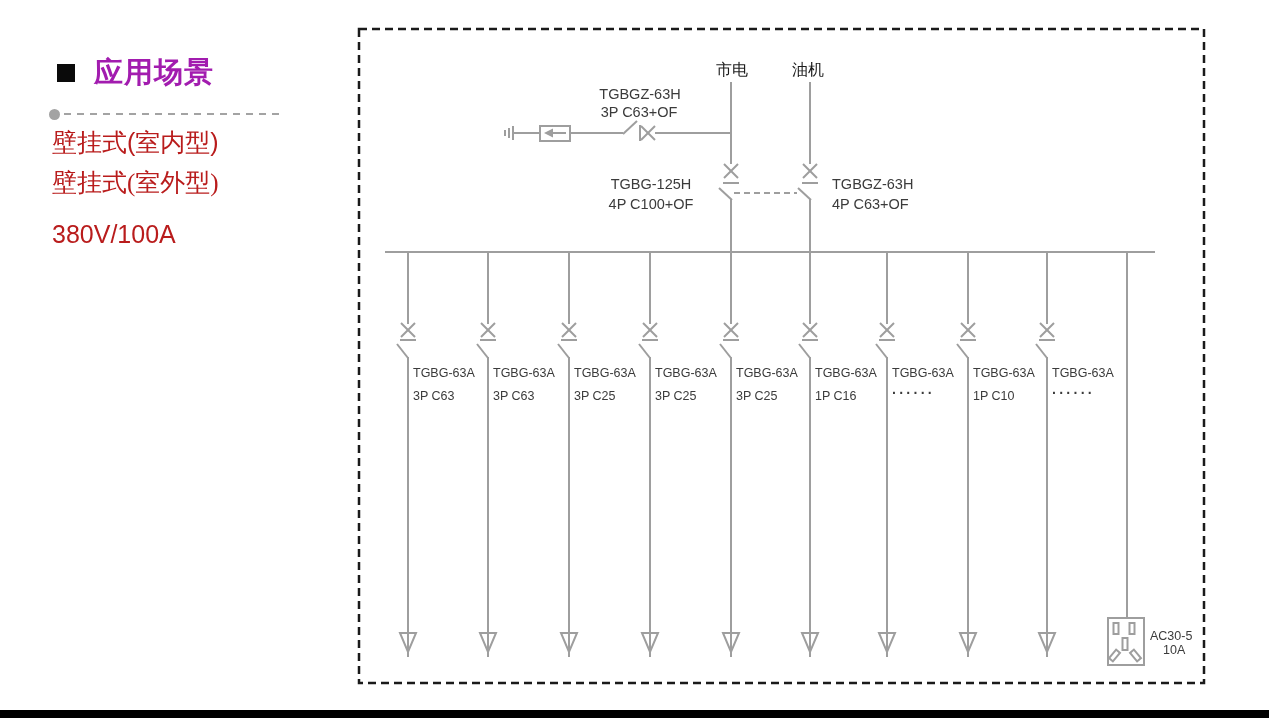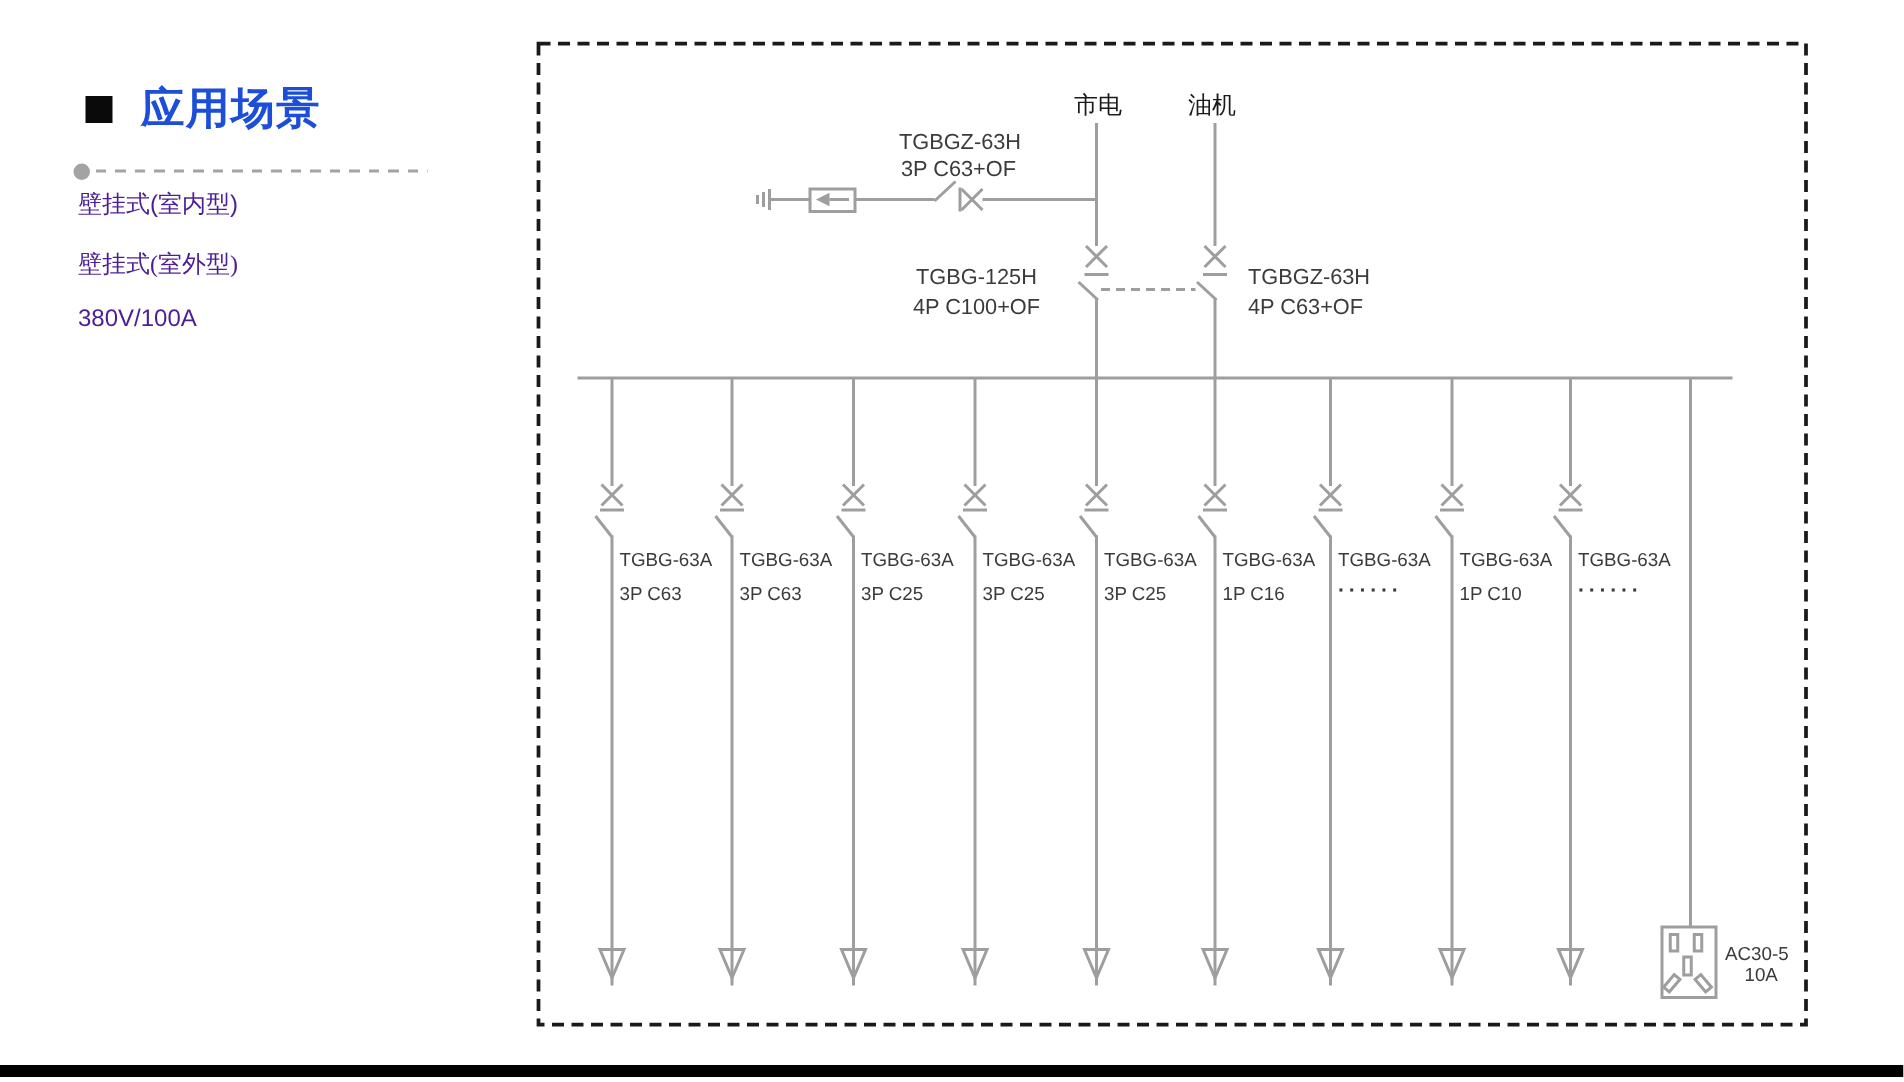--- a/index.html
+++ b/index.html
@@ -3,28 +3,28 @@
 <meta charset="utf-8">
 <style>
   html,body{margin:0;padding:0;}
   body{
     width:1269px;height:721px;position:relative;background:#ffffff;
     font-family:"Liberation Sans","DejaVu Sans",sans-serif;overflow:hidden;
   }
   
   .heading{position:absolute;left:57px;top:53px;display:flex;align-items:center;gap:19px;}
   .heading .bullet{width:18px;height:18px;background:#0a0a0a;flex:0 0 auto;}
-  .heading .htext{font-size:29px;font-weight:bold;color:#1d4ed8;letter-spacing:1px;}
+  .heading .htext{font-size:29px;font-weight:bold;color:#a21caf;letter-spacing:1px;}
   .divider-dot{position:absolute;left:49px;top:109px;width:11px;height:11px;border-radius:50%;background:#a3a3a3;}
   .divider-line{position:absolute;left:64px;top:113px;width:221px;height:2px;
     background:repeating-linear-gradient(90deg,#a3a3a3 0 7px,transparent 7px 13px);}
-  .lp-item{position:absolute;left:52px;font-size:16px;color:#4c1d95;}
+  .lp-item{position:absolute;left:52px;font-size:25px;color:#b91c1c;}
   .lp-item.i0{top:126px;}
   .lp-item.i1{top:166px;font-family:Liberation Serif, serif;}
-  .lp-item.i2{top:204px;}
+  .lp-item.i2{top:220px;}
   
   .diagram{position:absolute;left:0;top:0;}
   .diagram line,.diagram path,.diagram rect{stroke:#9e9e9e;stroke-width:2;fill:none;}
   .diagram rect.border{stroke:#1a1a1a;stroke-width:2.5;stroke-dasharray:8 5;}
   .diagram .spd-arrow{fill:#9e9e9e;stroke:none;}
   .diagram text{stroke:none;fill:#3b3b3b;font-family:"Liberation Sans","DejaVu Sans",sans-serif;}
   .diagram text.lbl{font-size:14.5px;}
   .diagram text.bl{font-size:12.5px;}
   .diagram text.src{font-size:16px;fill:#1a1a1a;}
   .diagram text.sock{font-size:12.5px;}

